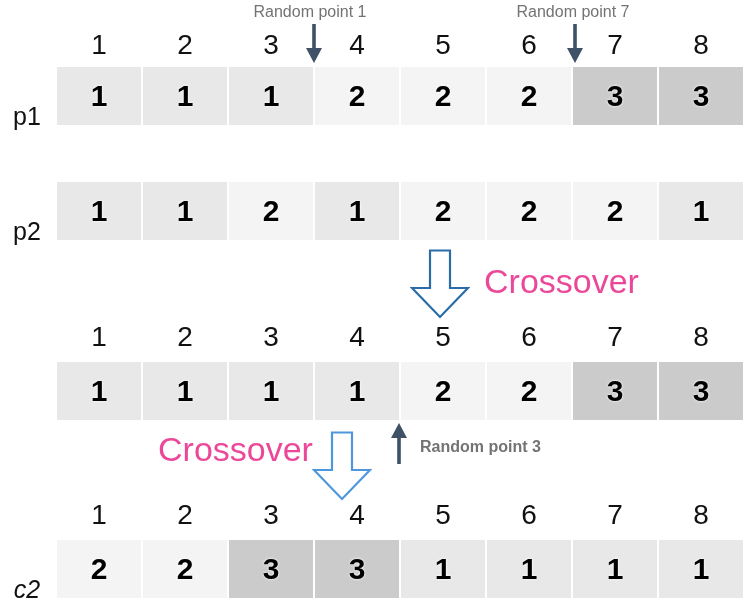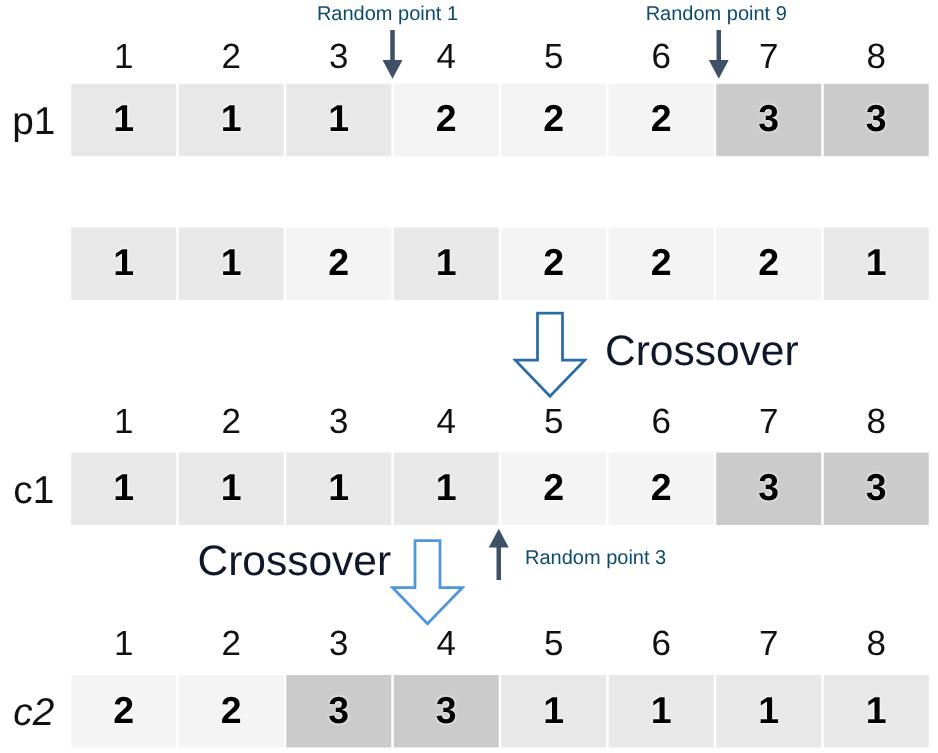--- a/index.html
+++ b/index.html
@@ -8,21 +8,21 @@
     width:750px;height:602px;
     background:#ffffff;
     font-family:"Liberation Sans","DejaVu Sans",sans-serif;
     color:#000;
     overflow:hidden;
   }
   .abs{position:absolute;}
   
   .pt-label{
     font-size:16px;
-    color:#0c4a6e;
+    color:#737373;
     white-space:nowrap;
     text-align:center;
     width:150px;
   }
   
   .idx-row{
     position:absolute;
     left:57px;
     display:flex;
     gap:2px;
@@ -53,37 +53,38 @@
     background:#eee;
   }
   .v1{background:var(--v1,#e8e8e8);}
   .v2{background:var(--v2,#f4f4f4);}
   .v3{background:var(--v3,#cbcbcb);}
   .row-label{
     position:absolute;
     left:0;
     width:54px;
     text-align:center;
-    font-size:31px;
+    font-size:25px;
     color:#111;
+    margin-top:23px;
   }
   .op-label{
     font-size:34px;
-    color:#0f172a;
+    color:#ec4899;
     white-space:nowrap;
   }
   svg{display:block;}
 </style>
 </head>
 <body>
 
 <div id="figure" style="--v1: #e8e8e8; --v2: #f4f4f4; --v3: #cbcbcb;">
 
   <div class="abs pt-label" style="left:235px;top:3px;">Random point 1</div>
-  <div class="abs pt-label" style="left:498px;top:3px;">Random point 9</div>
+  <div class="abs pt-label" style="left:498px;top:3px;">Random point 7</div>
 
   <div class="abs" style="left:306px;top:24px;">
     <svg width="16" height="40" viewBox="0 0 16 40">
       <rect x="6.2" y="0" width="3.6" height="26" class="pt-arrow" fill="#3e5166"></rect>
       <polygon points="0,24 16,24 8,39" class="pt-arrow" fill="#3e5166"></polygon>
     </svg>
   </div>
   <div class="abs" style="left:567px;top:24px;">
     <svg width="16" height="40" viewBox="0 0 16 40">
       <rect x="6.2" y="0" width="3.6" height="26" class="pt-arrow" fill="#3e5166"></rect>
@@ -107,20 +108,21 @@
     <div class="cell v1">1</div>
     <div class="cell v1">1</div>
     <div class="cell v1">1</div>
     <div class="cell v2">2</div>
     <div class="cell v2">2</div>
     <div class="cell v2">2</div>
     <div class="cell v3">3</div>
     <div class="cell v3">3</div>
   </div>
 
+  <div class="row-label" style="top:194px;">p2</div>
   <div class="gene-row" style="top:182px;">
     <div class="cell v1">1</div>
     <div class="cell v1">1</div>
     <div class="cell v2">2</div>
     <div class="cell v1">1</div>
     <div class="cell v2">2</div>
     <div class="cell v2">2</div>
     <div class="cell v2">2</div>
     <div class="cell v1">1</div>
   </div>
@@ -136,21 +138,20 @@
     <span class="idx">1</span>
     <span class="idx">2</span>
     <span class="idx">3</span>
     <span class="idx">4</span>
     <span class="idx">5</span>
     <span class="idx">6</span>
     <span class="idx">7</span>
     <span class="idx">8</span>
   </div>
 
-  <div class="row-label" style="top:374px;">c1</div>
   <div class="gene-row" style="top:362px;">
     <div class="cell v1">1</div>
     <div class="cell v1">1</div>
     <div class="cell v1">1</div>
     <div class="cell v1">1</div>
     <div class="cell v2">2</div>
     <div class="cell v2">2</div>
     <div class="cell v3">3</div>
     <div class="cell v3">3</div>
   </div>
@@ -160,21 +161,21 @@
     <svg width="60" height="70" viewBox="0 0 60 70">
       <path d="M20 1.5 L40 1.5 L40 39 L58 39 L30 68 L2 39 L20 39 Z" fill="#ffffff" class="mu-arrow" stroke-width="2.2" stroke-linejoin="miter" stroke="#4f97dd"></path>
     </svg>
   </div>
   <div class="abs" style="left:391px;top:423px;">
     <svg width="16" height="42" viewBox="0 0 16 42">
       <polygon points="8,0 0,15 16,15" class="pt-arrow" fill="#3e5166"></polygon>
       <rect x="6.2" y="12" width="3.6" height="29" class="pt-arrow" fill="#3e5166"></rect>
     </svg>
   </div>
-  <div class="abs pt-label" style="left:420px;top:438px;text-align:left;">Random point 3</div>
+  <div class="abs pt-label" style="left:420px;top:438px;text-align:left;font-weight:bold;">Random point 3</div>
 
   <div class="idx-row" style="top:499px;">
     <span class="idx">1</span>
     <span class="idx">2</span>
     <span class="idx">3</span>
     <span class="idx">4</span>
     <span class="idx">5</span>
     <span class="idx">6</span>
     <span class="idx">7</span>
     <span class="idx">8</span>

